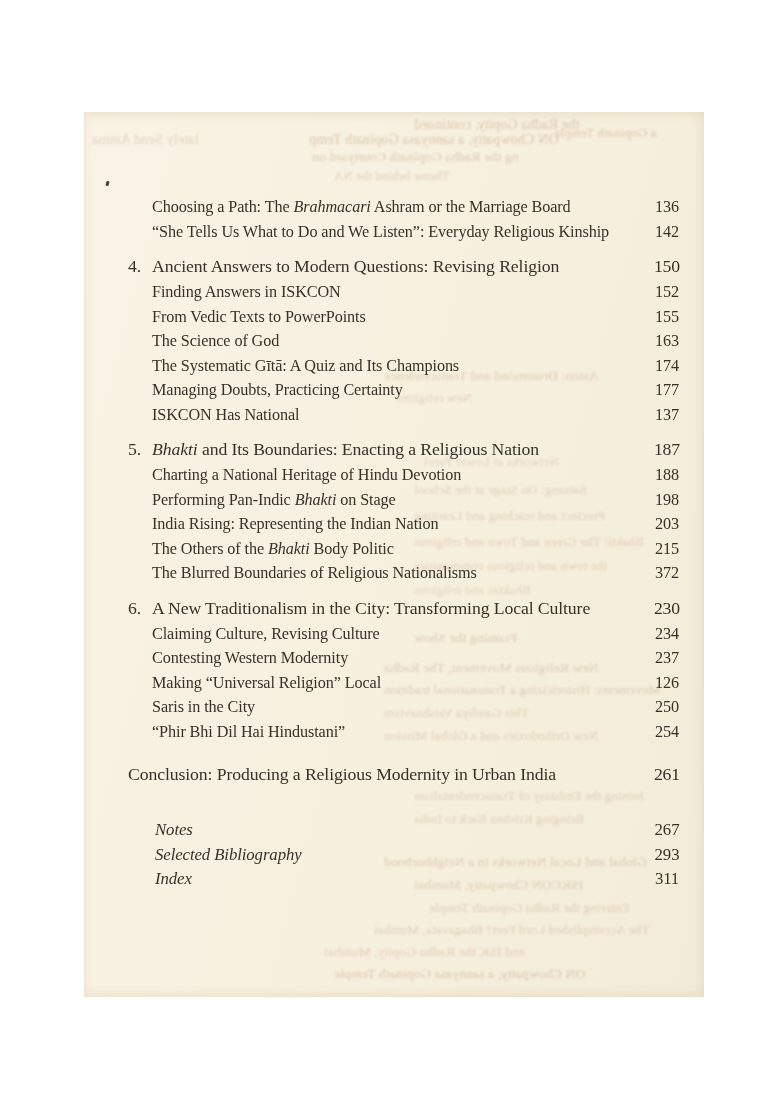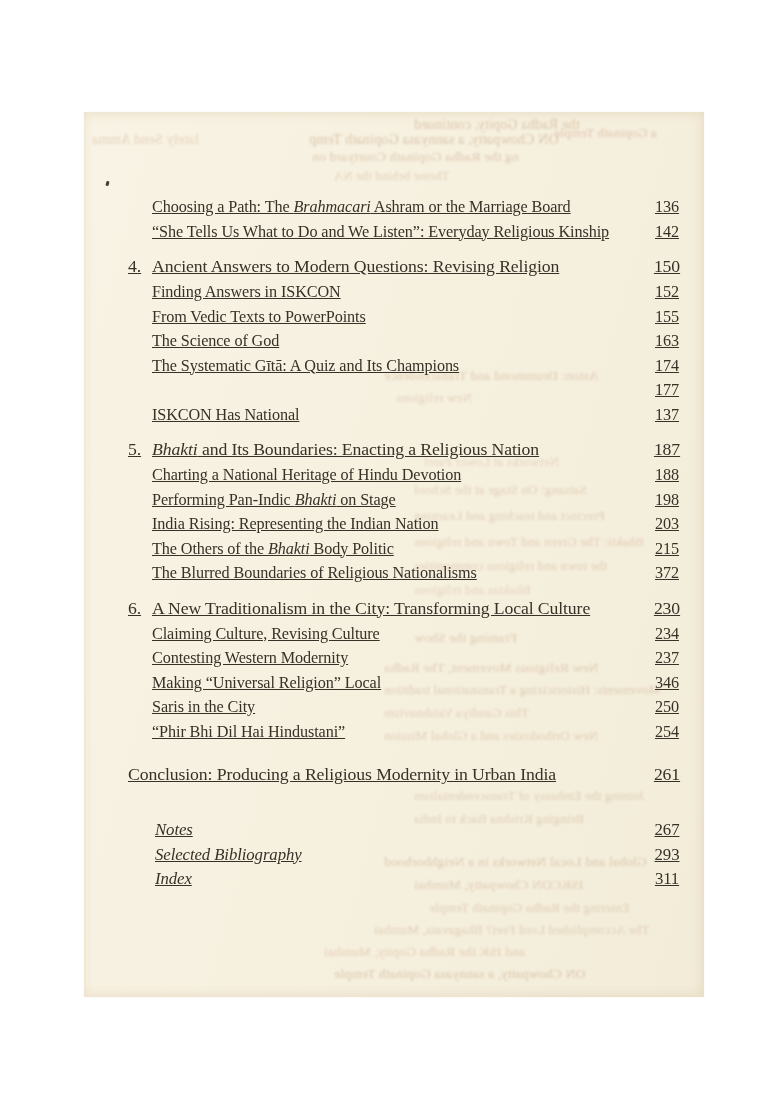--- a/index.html
+++ b/index.html
@@ -51,21 +51,20 @@
     left:44px; top:83px;
     width:557px;
     color:var(--ink);
   }
   .row{
     display:flex;
     align-items:baseline;
     font-size:16.2px;
     line-height:24.5px;
     letter-spacing:-0.1px;
-    text-decoration:underline;
   }
   .row .num{
     width:24px;
     flex:0 0 24px;
   }
   .row .title{
     flex:1 1 auto;
     padding-right:8px;
   }
   .row .pagenum{
@@ -153,20 +152,21 @@
         <span class="title">The Science of God</span>
         <span class="pagenum">163</span>
       </div>
       <div class="row sub">
         <span class="num"></span>
         <span class="title">The Systematic Gītā: A Quiz and Its Champions</span>
         <span class="pagenum">174</span>
       </div>
       <div class="row sub">
         <span class="num"></span>
+        <span class="title">Managing Doubts, Practicing Certainty</span>
         <span class="pagenum">177</span>
       </div>
       <div class="row sub">
         <span class="num"></span>
         <span class="title">ISKCON Has National</span>
         <span class="pagenum">137</span>
       </div>
       <div class="row chapter">
         <span class="num">5.</span>
         <span class="title"><em>Bhakti</em> and Its Boundaries: Enacting a Religious Nation</span>
@@ -208,21 +208,21 @@
         <span class="pagenum">234</span>
       </div>
       <div class="row sub">
         <span class="num"></span>
         <span class="title">Contesting Western Modernity</span>
         <span class="pagenum">237</span>
       </div>
       <div class="row sub">
         <span class="num"></span>
         <span class="title">Making “Universal Religion” Local</span>
-        <span class="pagenum">346</span>
+        <span class="pagenum">126</span>
       </div>
       <div class="row sub">
         <span class="num"></span>
         <span class="title">Saris in the City</span>
         <span class="pagenum">250</span>
       </div>
       <div class="row sub">
         <span class="num"></span>
         <span class="title">“Phir Bhi Dil Hai Hindustani”</span>
         <span class="pagenum">254</span>

